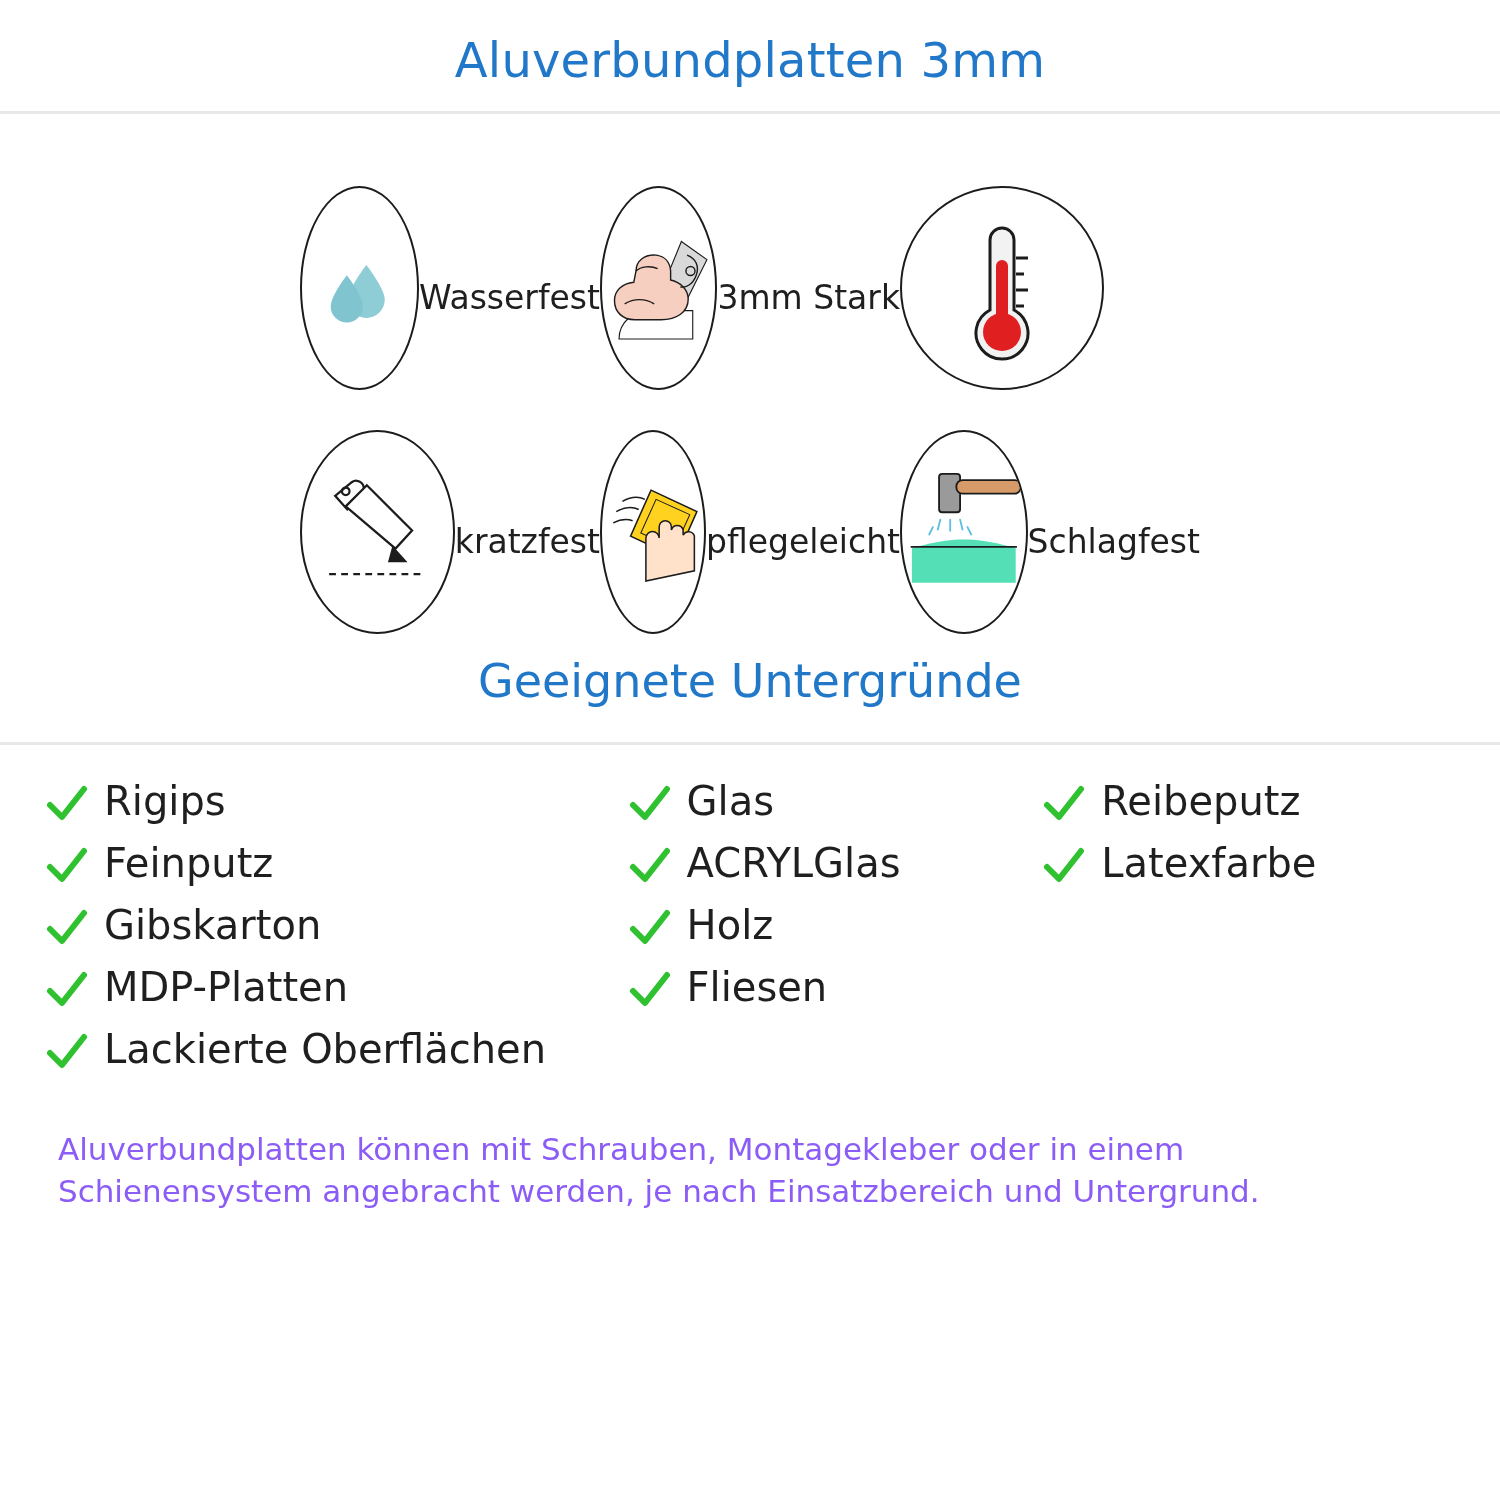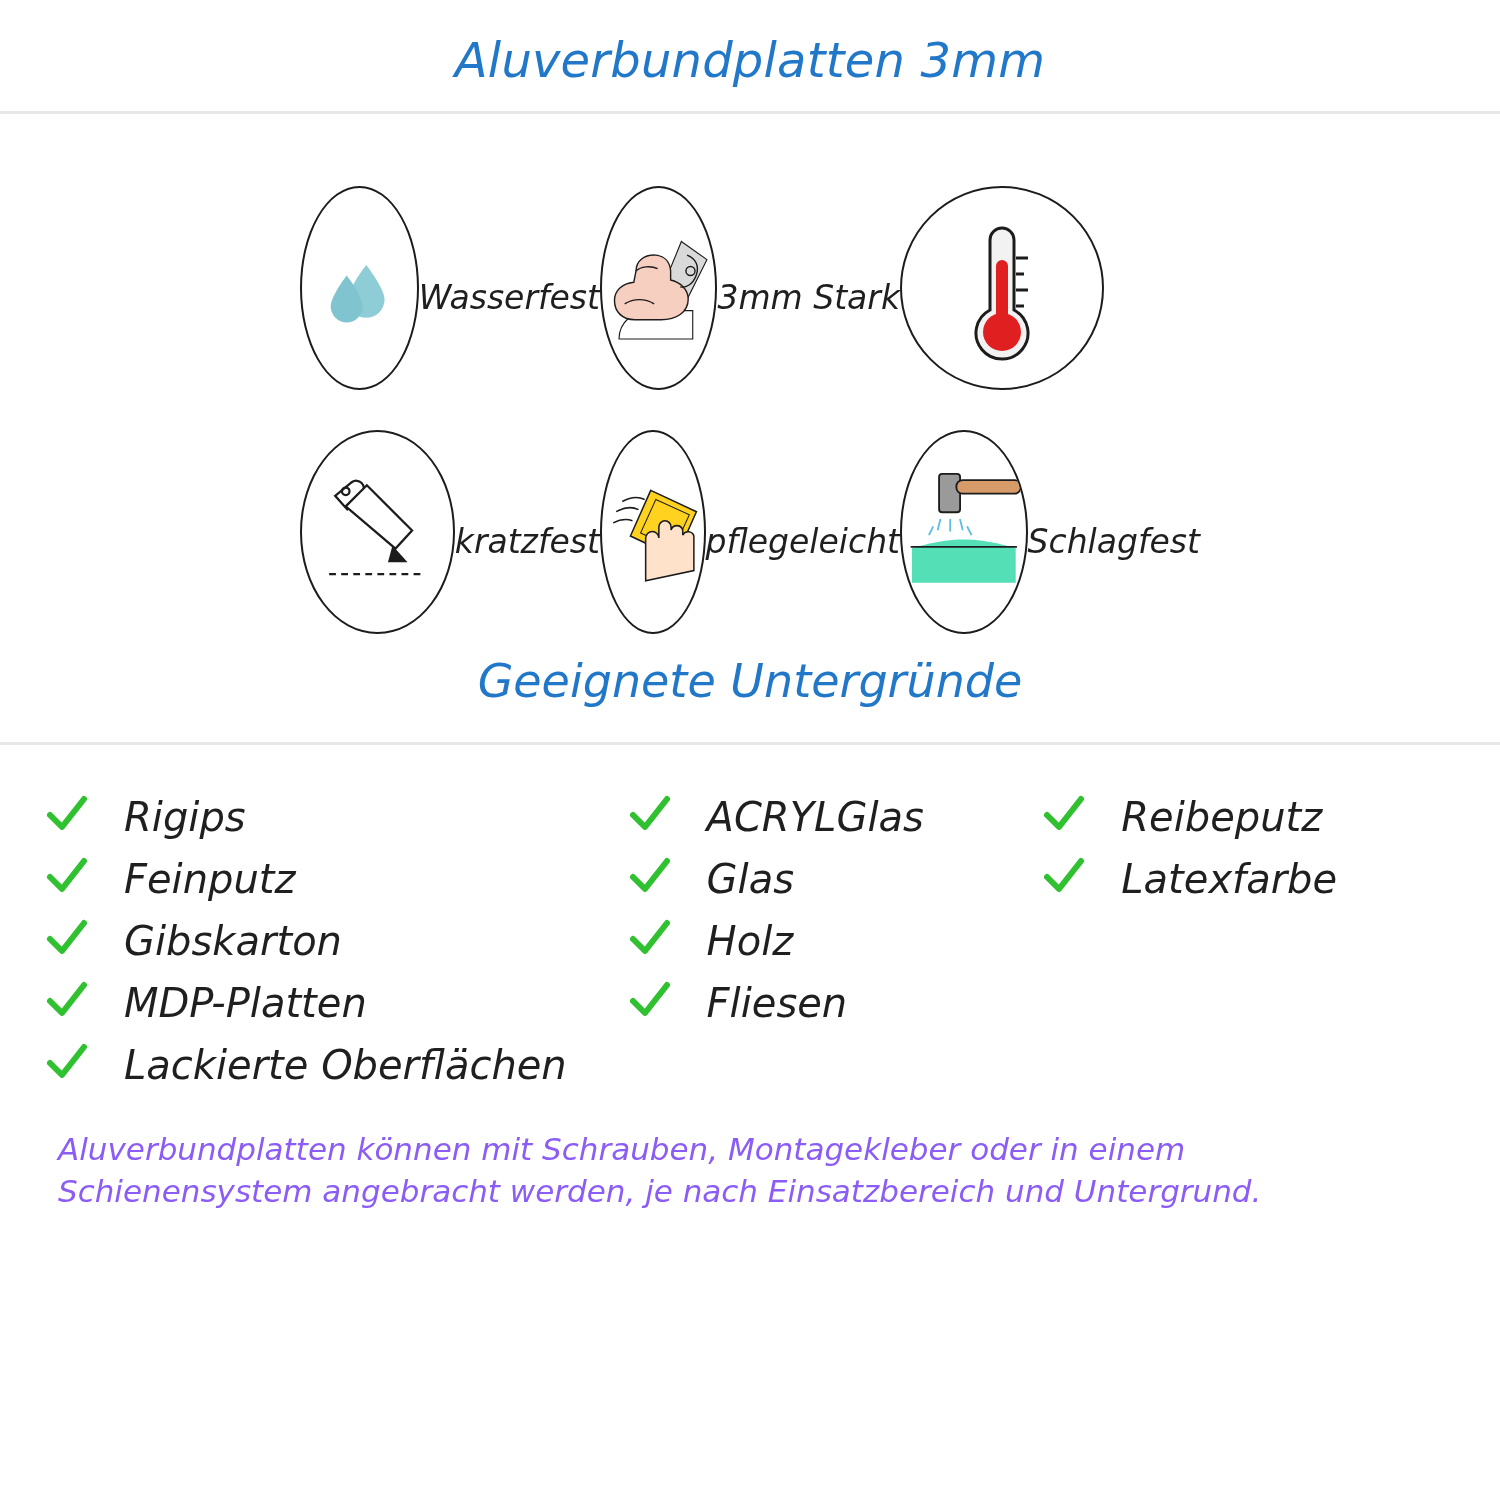--- a/index.html
+++ b/index.html
@@ -12,21 +12,20 @@
     background: #ffffff;
     font-family: "DejaVu Sans", sans-serif;
     color: #2b2b2b;
     overflow: hidden;
   }
   .page {
     position: relative;
     width: 1500px;
     height: 1500px;
     box-sizing: border-box;
-    font-style: italic;
   }
 
   
   .title-block {
     padding-top: 34px;
     padding-bottom: 24px;
     text-align: center;
     border-bottom: 3px solid #e8e8e8;
   }
   .title {
@@ -100,24 +99,23 @@
   .check-col {
     display: flex;
     flex-direction: column;
   }
   .check-col.col1 { width: 590px; }
   .check-col.col2 { width: 420px; }
   .check-col.col3 { width: 420px; }
 
   .check-item {
     display: flex;
-    align-items: flex-end;
+    align-items: flex-start;
     margin-bottom: 6px;
     height: 56px;
-    gap: 20px;
   }
   .check-mark {
     width: 46px;
     min-width: 46px;
     height: 46px;
     margin-right: 14px;
     position: relative;
   }
   .check-mark svg { display:block; }
   .check-text {
@@ -290,36 +288,36 @@
       </div>
     </div>
 
     <div class="check-col col2">
       <div class="check-item">
         <span class="check-mark">
           <svg width="46" height="46" viewBox="0 0 46 46">
               <path d="M6 24 L18 36 L40 8" fill="none" stroke="#2fc12f" stroke-width="6" stroke-linecap="round" stroke-linejoin="round"></path>
             </svg>
         </span>
+        <span class="check-text">Glas</span>
+      </div>
+      <div class="check-item">
+        <span class="check-mark">
+          <svg width="46" height="46" viewBox="0 0 46 46">
+              <path d="M6 24 L18 36 L40 8" fill="none" stroke="#2fc12f" stroke-width="6" stroke-linecap="round" stroke-linejoin="round"></path>
+            </svg>
+        </span>
         <span class="check-text">ACRYLGlas</span>
       </div>
       <div class="check-item">
         <span class="check-mark">
           <svg width="46" height="46" viewBox="0 0 46 46">
               <path d="M6 24 L18 36 L40 8" fill="none" stroke="#2fc12f" stroke-width="6" stroke-linecap="round" stroke-linejoin="round"></path>
             </svg>
         </span>
-        <span class="check-text">Glas</span>
-      </div>
-      <div class="check-item">
-        <span class="check-mark">
-          <svg width="46" height="46" viewBox="0 0 46 46">
-              <path d="M6 24 L18 36 L40 8" fill="none" stroke="#2fc12f" stroke-width="6" stroke-linecap="round" stroke-linejoin="round"></path>
-            </svg>
-        </span>
         <span class="check-text">Holz</span>
       </div>
       <div class="check-item">
         <span class="check-mark">
           <svg width="46" height="46" viewBox="0 0 46 46">
               <path d="M6 24 L18 36 L40 8" fill="none" stroke="#2fc12f" stroke-width="6" stroke-linecap="round" stroke-linejoin="round"></path>
             </svg>
         </span>
         <span class="check-text">Fliesen</span>
       </div>

